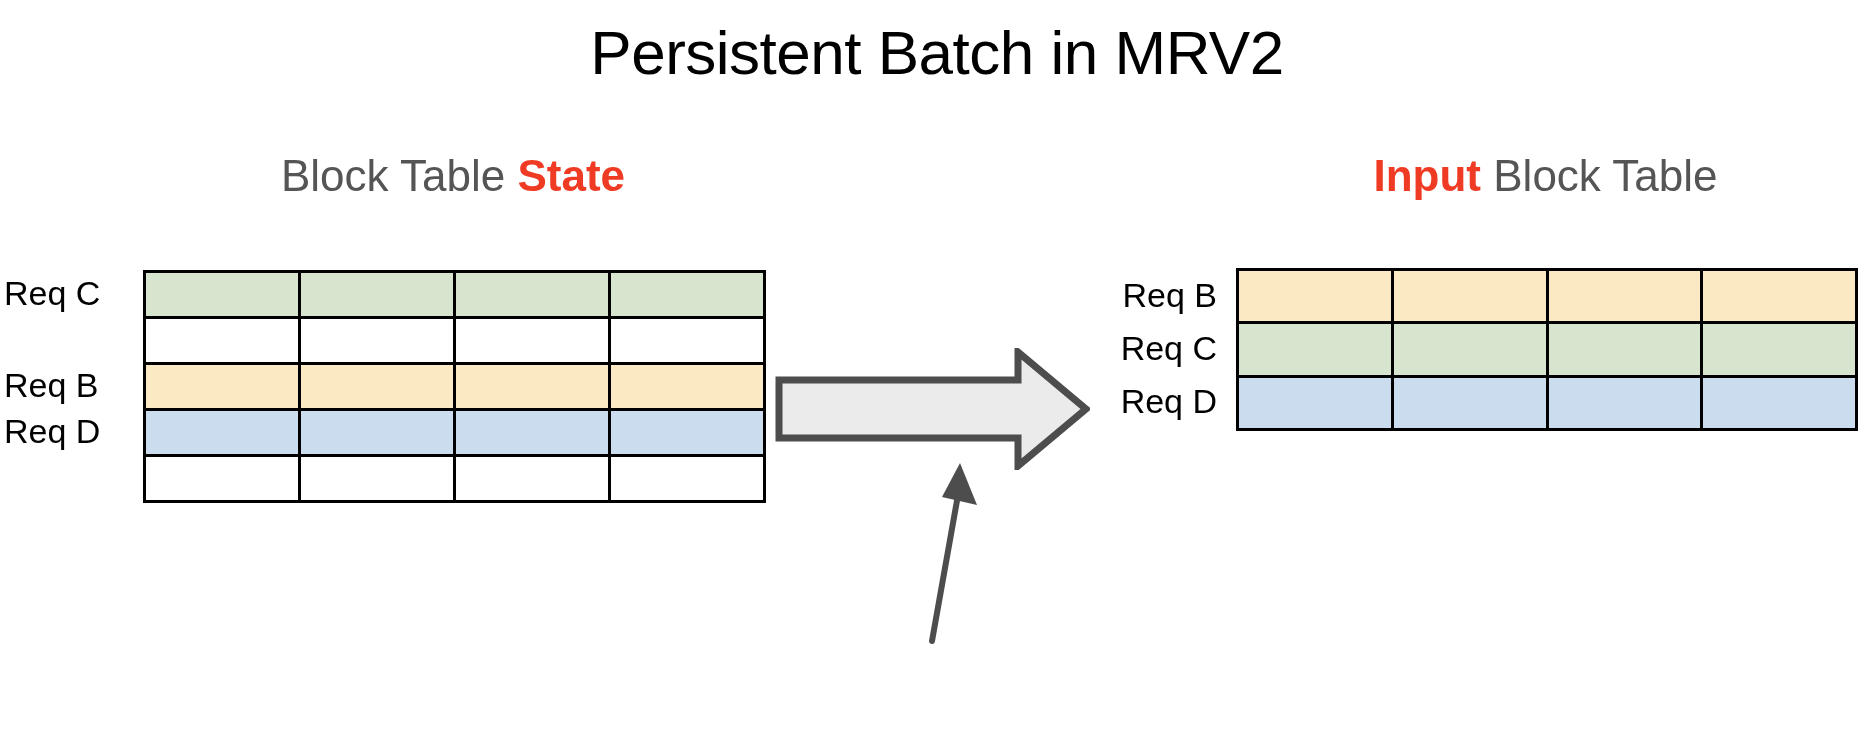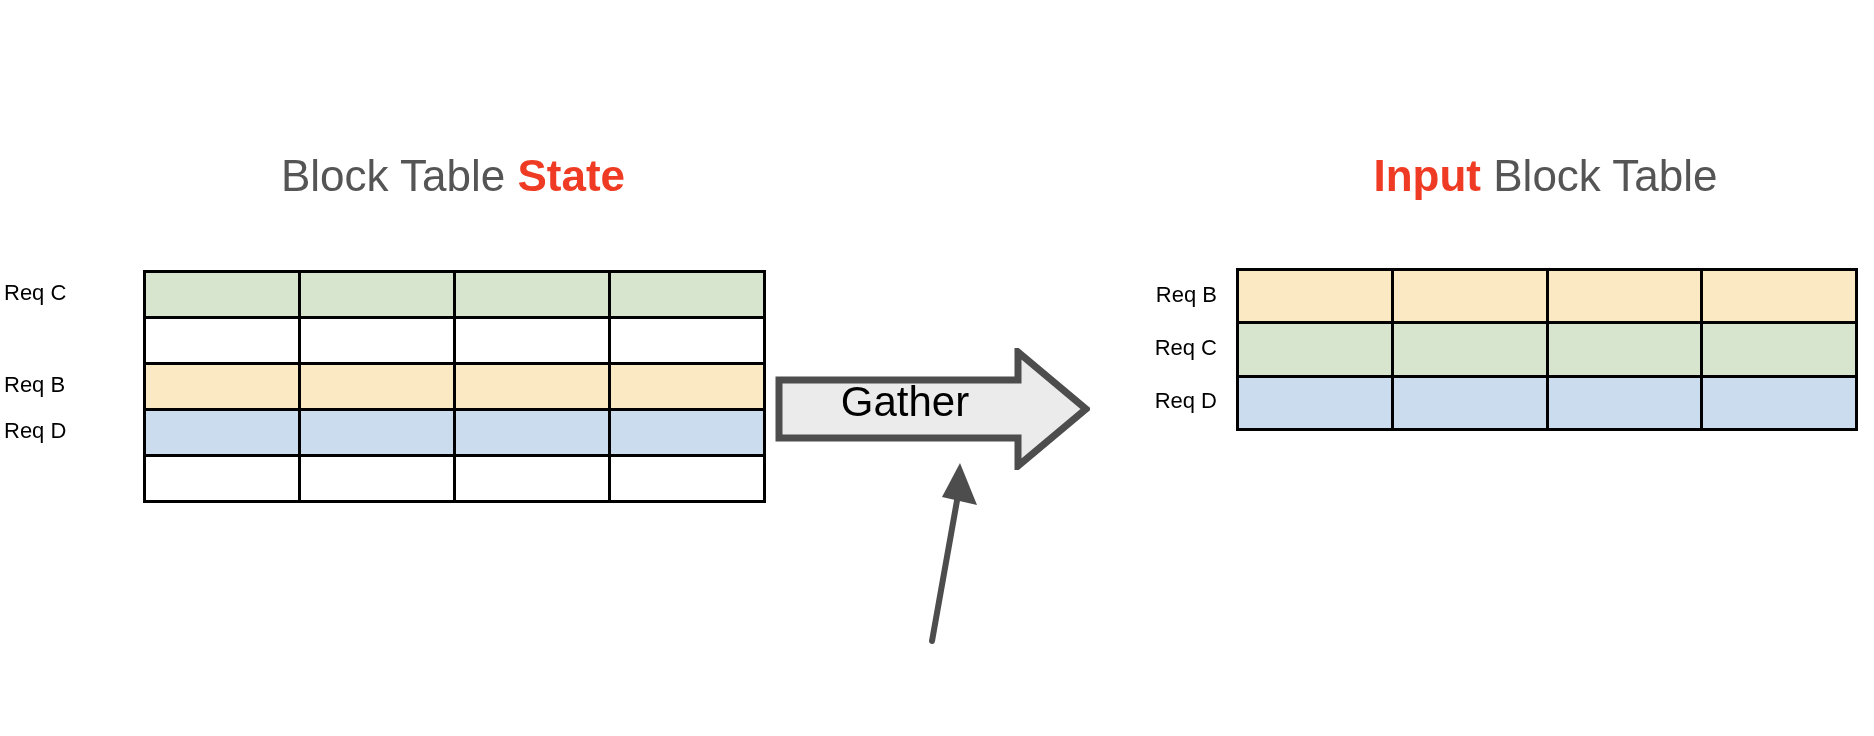--- a/index.html
+++ b/index.html
@@ -64,21 +64,21 @@
   }
 
   
   #table-state { left: 143px; top: 270px; width: 620px; height: 230px; }
   
   #table-input { left: 1236px; top: 268px; width: 619px; height: 160px; }
 
   
   .row-label {
     position: absolute;
-    font-size: 22px;
+    font-size: 34px;
     line-height: 38px;
     color: #000000;
     white-space: nowrap;
   }
   .row-label.right-align { text-align: right; }
 
   
   #gather-arrow {
     position: absolute;
     left: 775px;
@@ -117,20 +117,21 @@
     line-height: 54px;
     color: #595959;
     white-space: nowrap;
   }
 </style>
 </head>
 <body>
 
 <div class="stage">
 
+  <div id="page-title">Persistent Batch in MRV2</div>
 
   <div class="panel-heading" id="heading-right" style="color: rgb(85, 85, 85);"><span class="hl" style="color: rgb(239, 59, 35);">Input</span><span> Block Table</span></div>
 
   <div class="panel-heading" id="heading-left" style="color: rgb(85, 85, 85);"><span>Block Table </span><span class="hl" style="color: rgb(239, 59, 35);">State</span></div>
 
   <div class="block-table" id="table-state">
       <div class="cell" style="left: 0px; top: 0px; width: 158px; height: 49px; background: rgb(215, 228, 206); border-color: rgb(0, 0, 0);"></div>
       <div class="cell" style="left: 155px; top: 0px; width: 158px; height: 49px; background: rgb(215, 228, 206); border-color: rgb(0, 0, 0);"></div>
       <div class="cell" style="left: 310px; top: 0px; width: 158px; height: 49px; background: rgb(215, 228, 206); border-color: rgb(0, 0, 0);"></div>
       <div class="cell" style="left: 465px; top: 0px; width: 158px; height: 49px; background: rgb(215, 228, 206); border-color: rgb(0, 0, 0);"></div>
@@ -173,21 +174,20 @@
     </div>
   <div id="labels-input">
       <div class="row-label right-align" style="left: 1092px; width: 125px; top: 275.667px;">Req B</div>
       <div class="row-label right-align" style="left: 1092px; width: 125px; top: 329px;">Req C</div>
       <div class="row-label right-align" style="left: 1092px; width: 125px; top: 382.333px;">Req D</div>
     </div>
 
   <svg id="gather-arrow" viewBox="0 0 315 122">
     <polygon id="gather-arrow-shape" points="4,32 243,32 243,4 311,61 243,118 243,90 4,90" stroke-width="7" stroke-linejoin="miter" fill="#ebebeb" stroke="#4d4d4d"></polygon>
   </svg>
-  <div id="gather-label">Gather</div>
 
   <svg id="caption-pointer" viewBox="0 0 140 190">
     <line id="pointer-line" x1="52" y1="186" x2="78" y2="40" stroke-width="6" stroke-linecap="round" stroke="#4d4d4d"></line>
     <polygon id="pointer-head" points="80,8 97,50 62,42" fill="#4d4d4d"></polygon>
   </svg>
 
 
 </div>
 
 </body></html>

